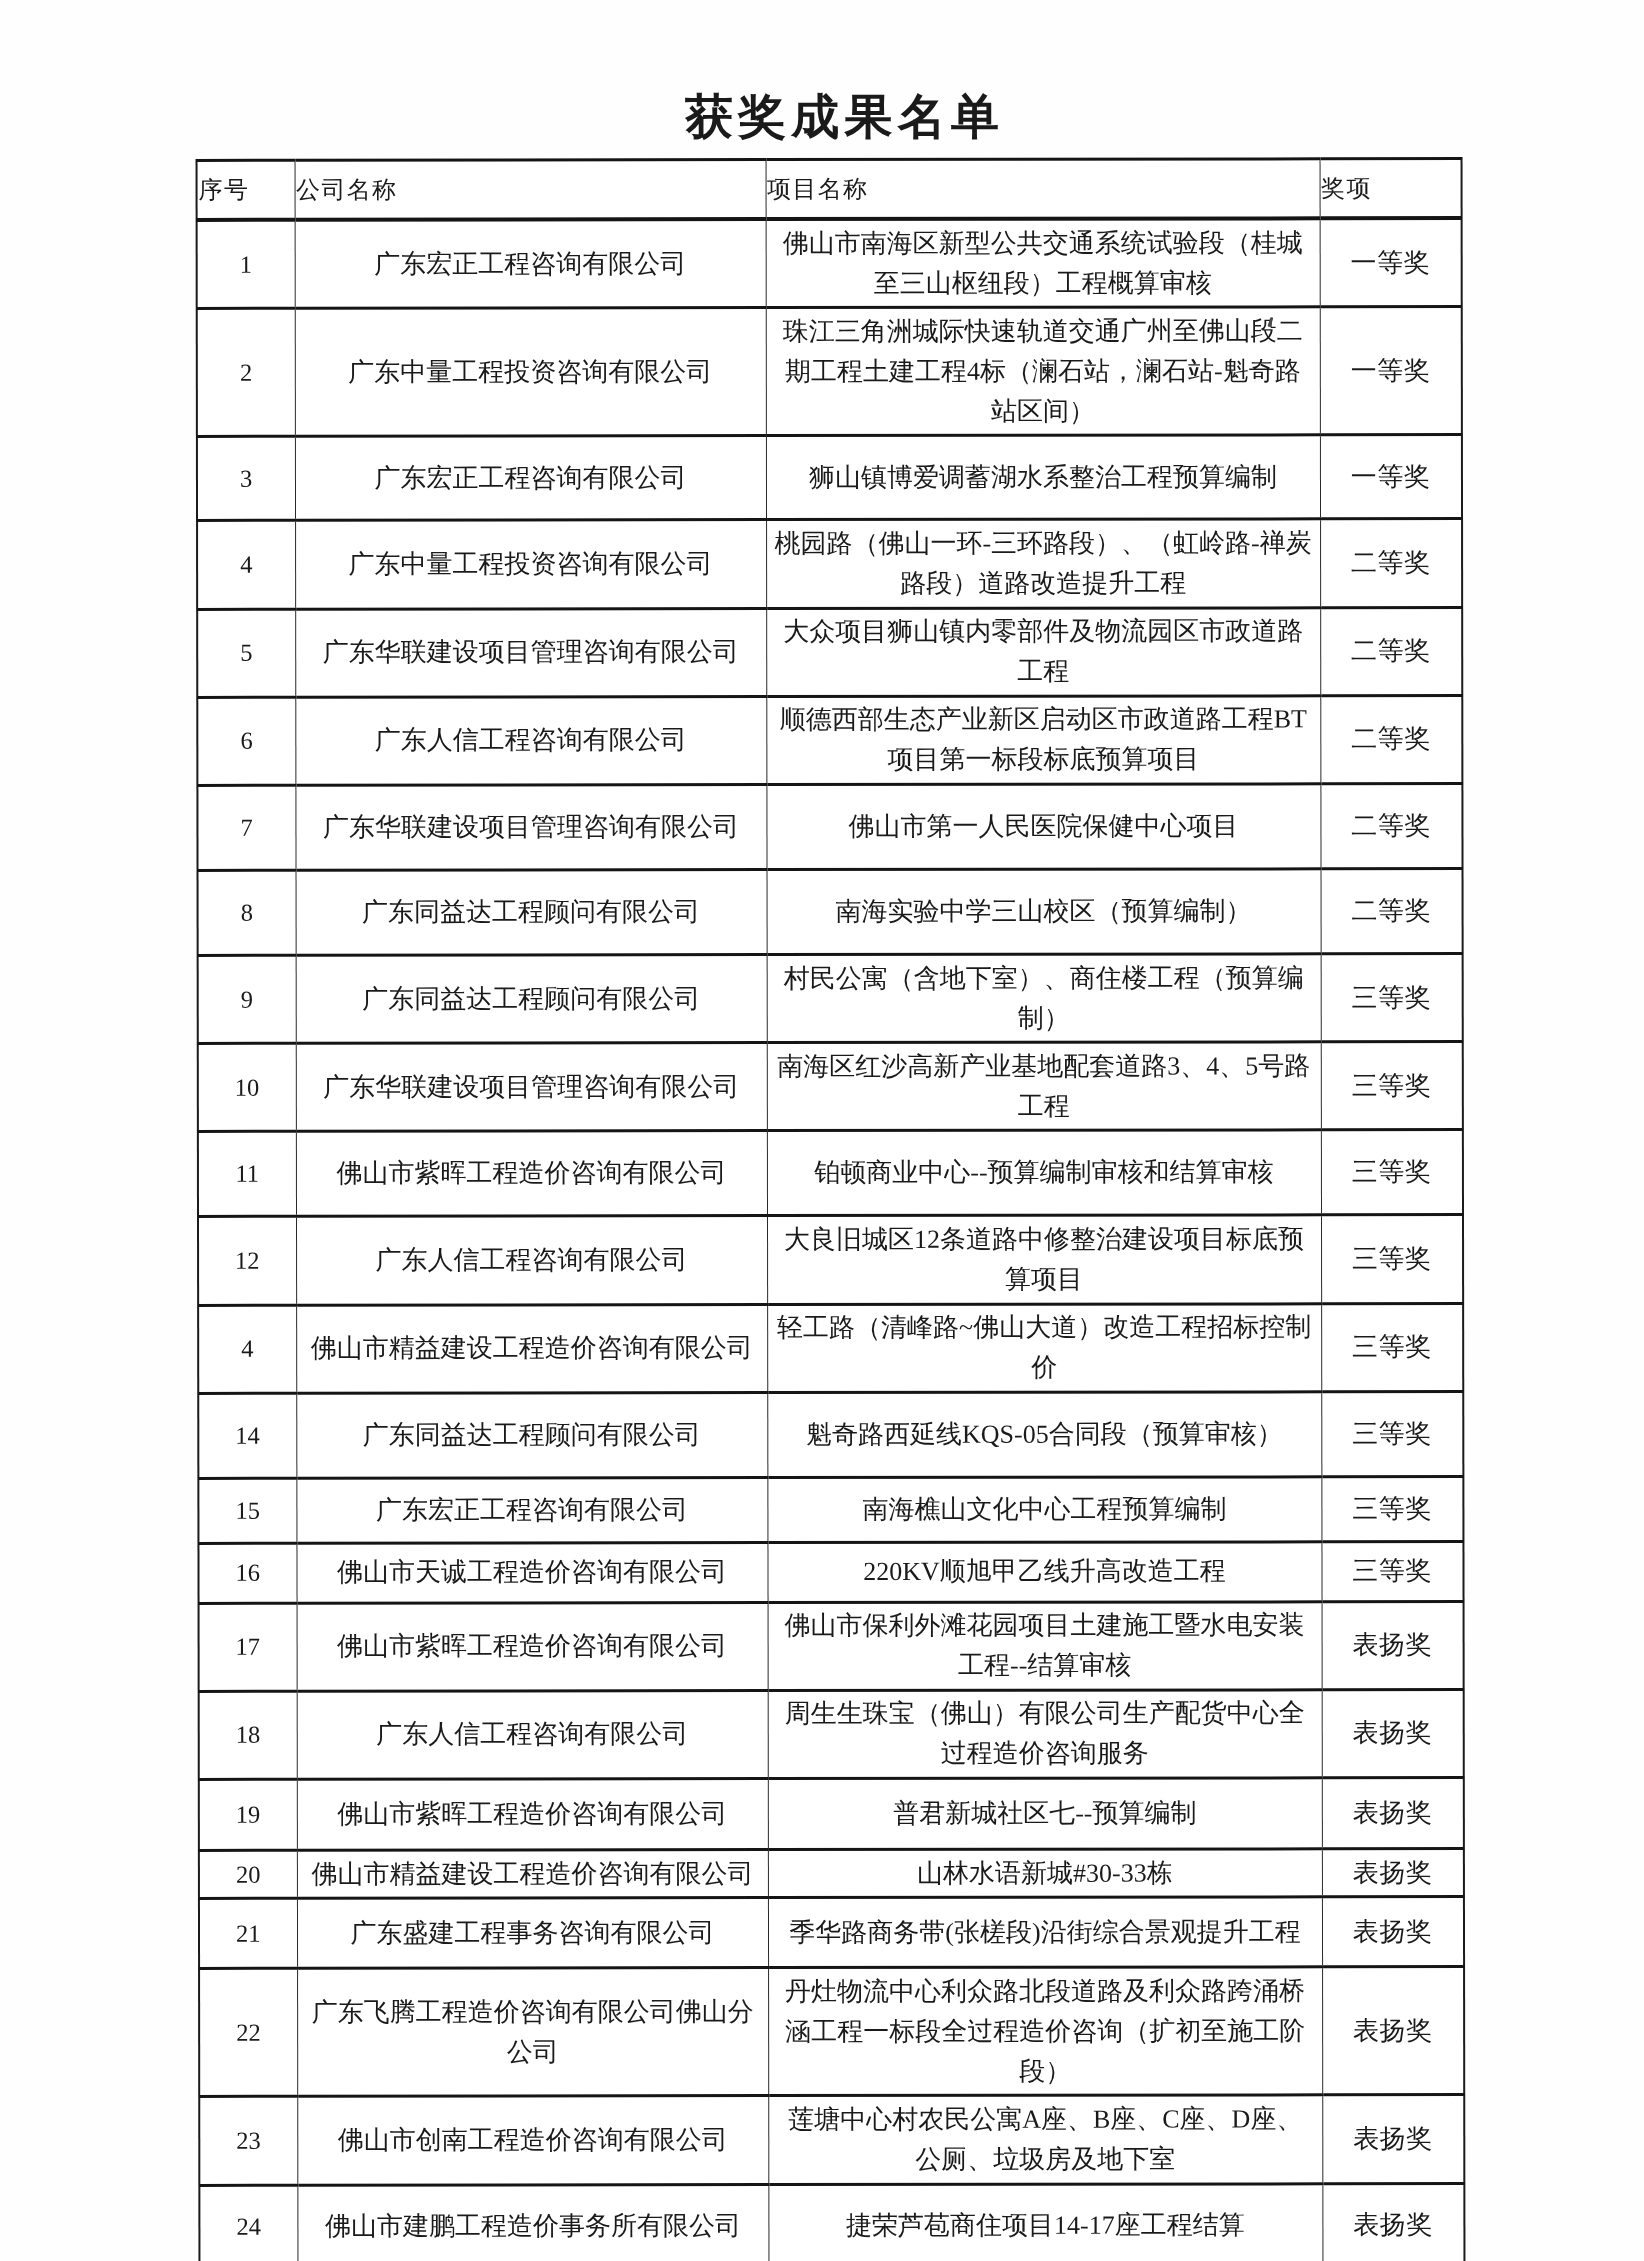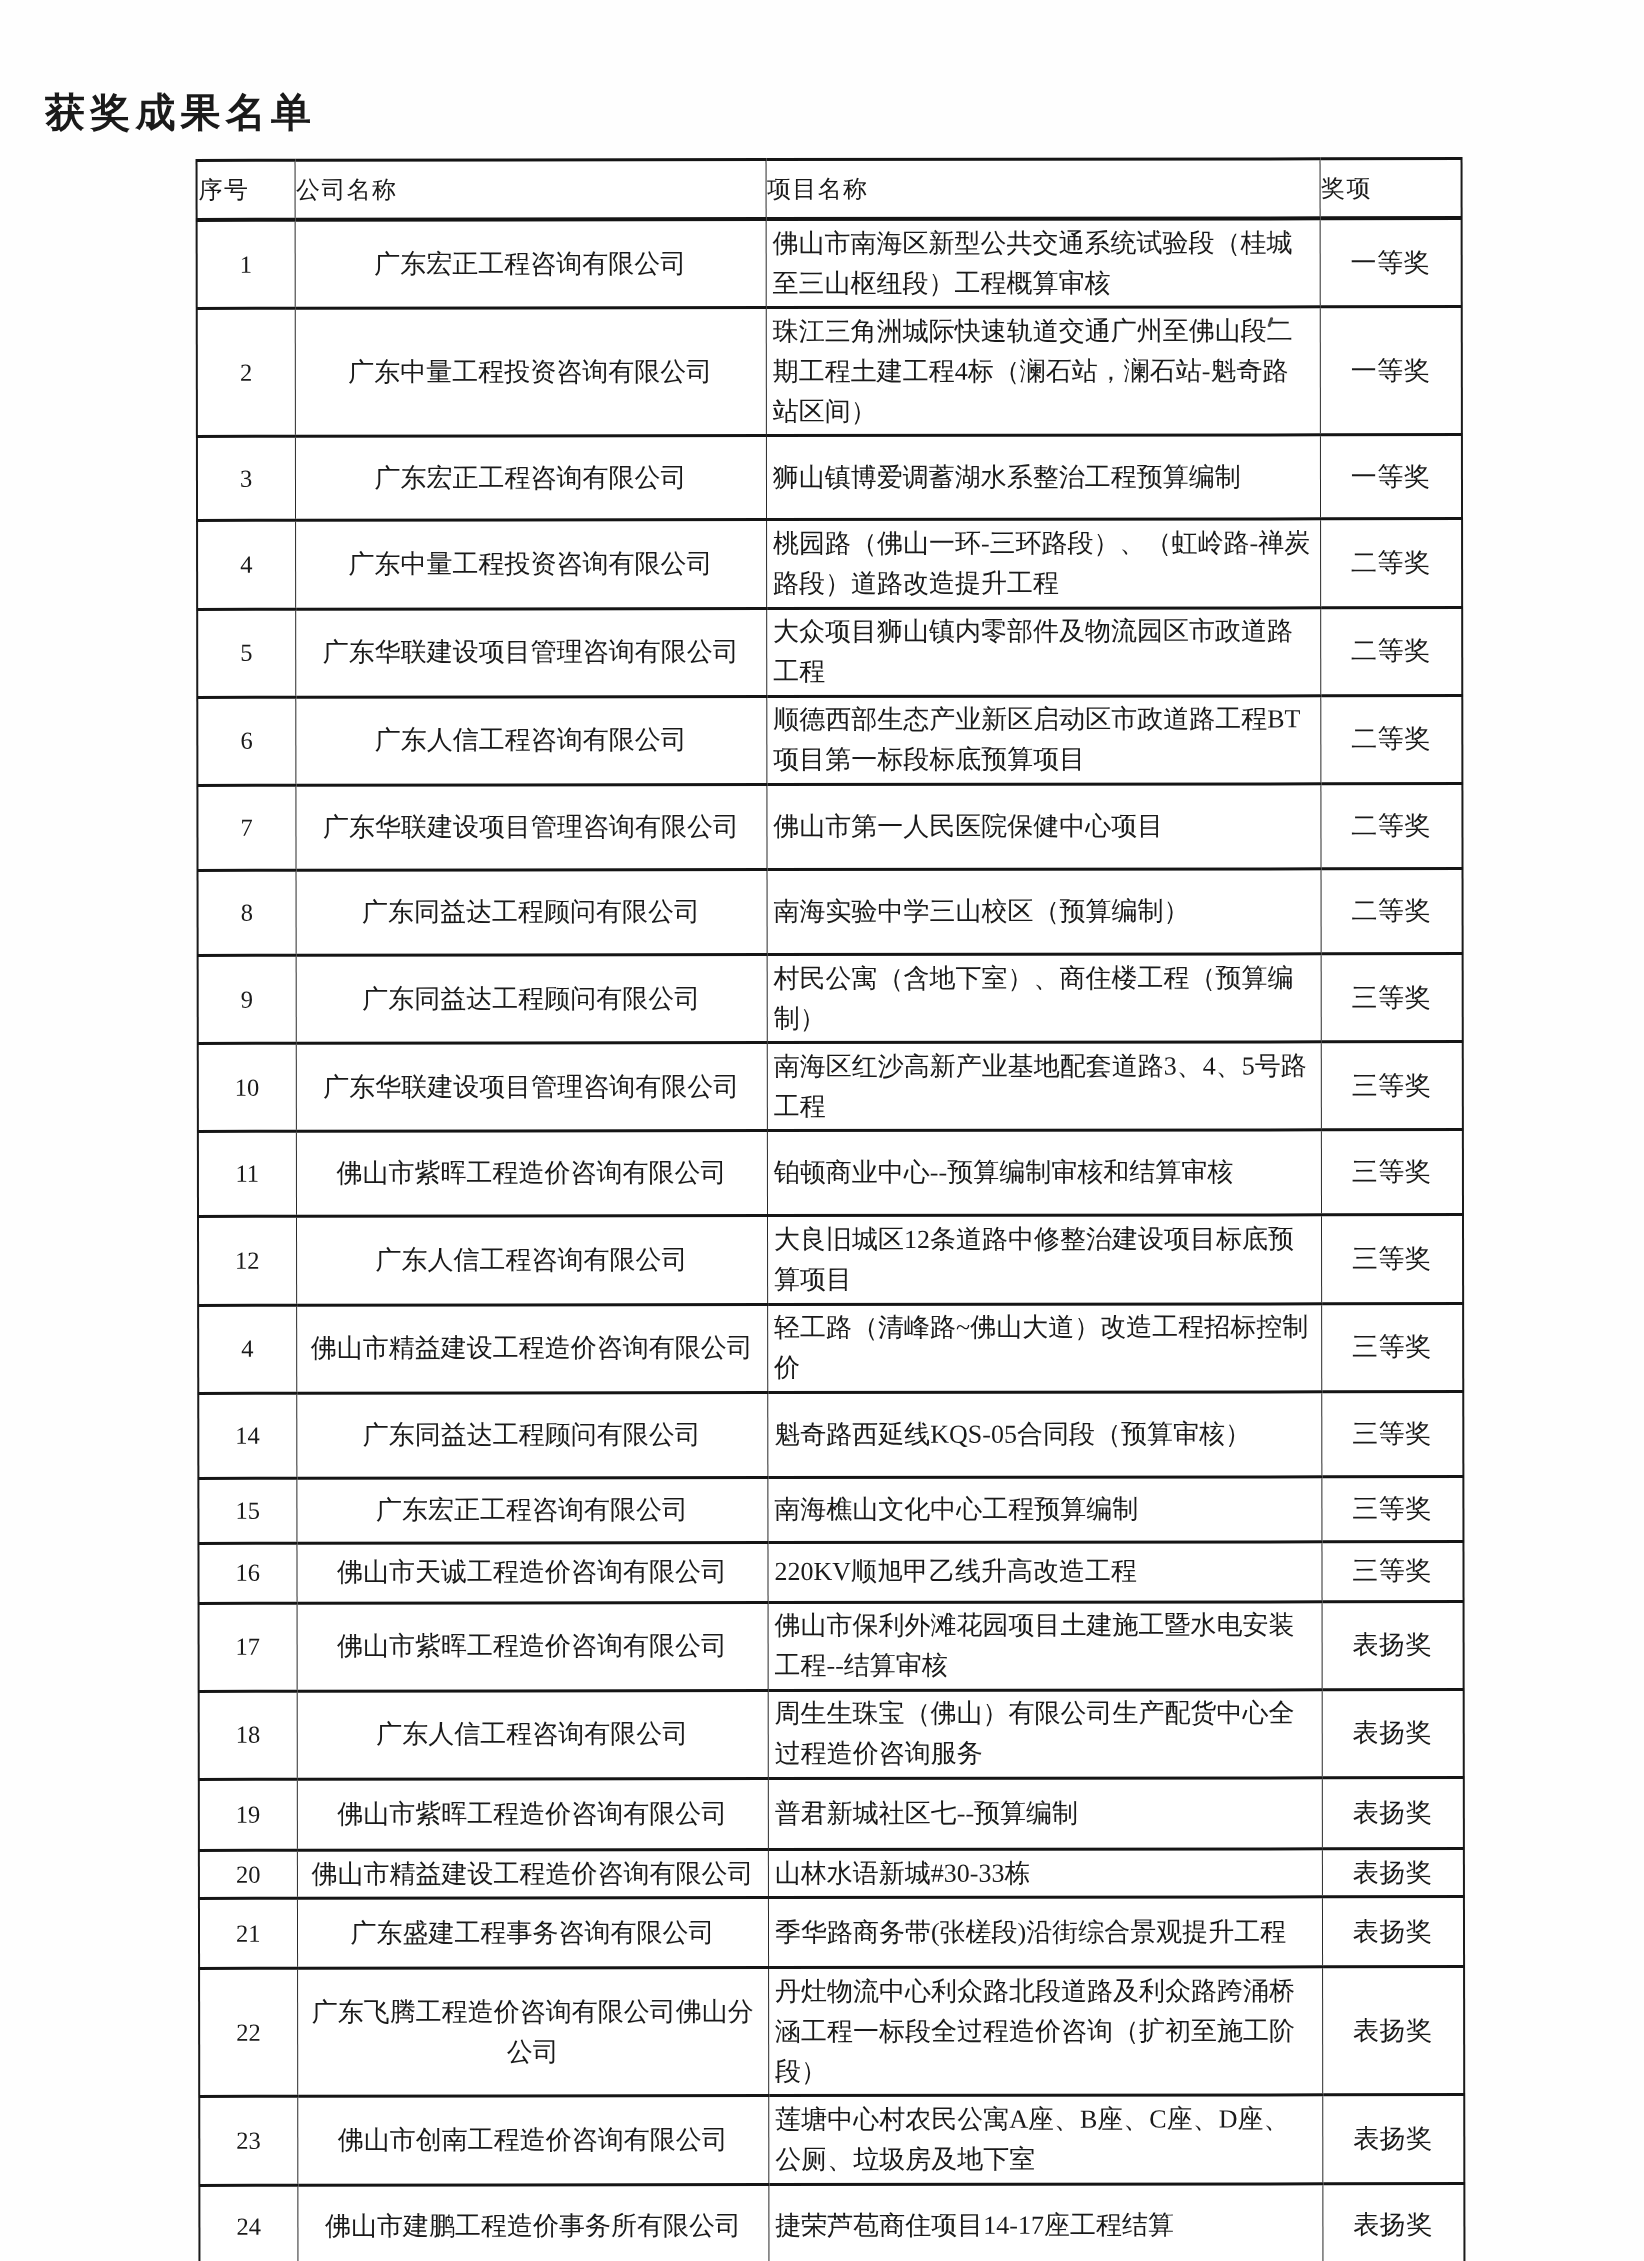--- a/index.html
+++ b/index.html
@@ -7,22 +7,22 @@
     width:1644px;height:2261px;
     background:#fefefe;
     font-family:"Liberation Serif","DejaVu Serif",serif;
     color:#1a1a1a;
     position:relative;
     overflow:hidden;
   }
   .title{
     position:absolute;
     top:85px;left:45px;right:0;
-    text-align:left;
-    font-size:40px;
+    text-align:center;
+    font-size:48px;
     font-weight:700;
     letter-spacing:5.2px;
   }
   .tablewrap{
     position:absolute;
     left:197px;top:158px;
     transform:rotate(-0.08deg);
   }
   table{
     border-collapse:collapse;
@@ -50,21 +50,21 @@
     border-bottom-width:4.5px;
     letter-spacing:1.3px;
   }
   td{
     font-size:26px;
     line-height:40px;
     vertical-align:middle;
   }
   td.c-no{text-align:center;font-size:24.5px;}
   td.c-company{padding:2.6px 5.2px;text-align:center;}
-  td.c-project{padding:2.6px 6.4px;text-align:left;}
+  td.c-project{padding:2.6px 6.4px;text-align:center;}
   td.c-award{text-align:center;letter-spacing:0.6px;}
   .speck{
     position:absolute;
     left:1269px;top:317px;
     width:2.6px;height:9.7px;
     background:#4a4a4a;
     transform:rotate(18deg);
     border-radius:1.3px;
   }
 </style>

